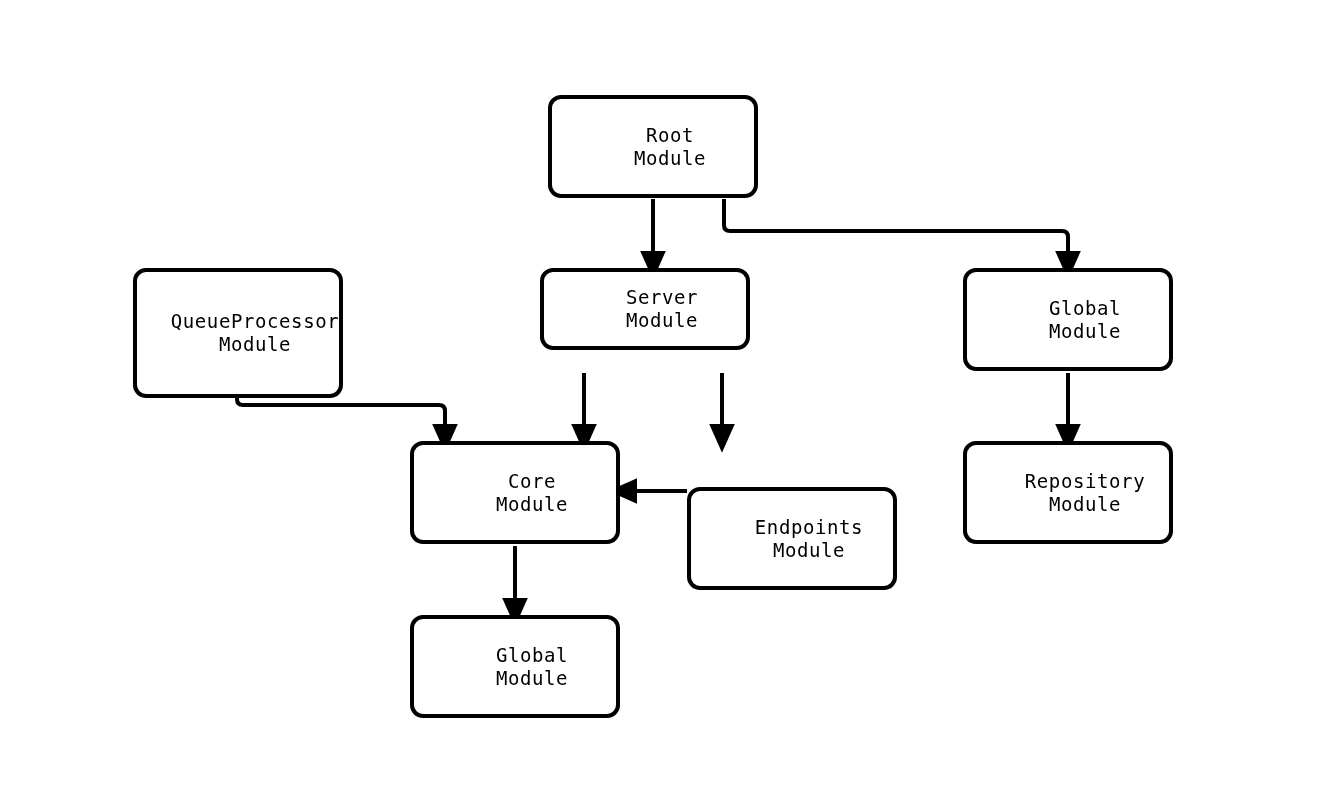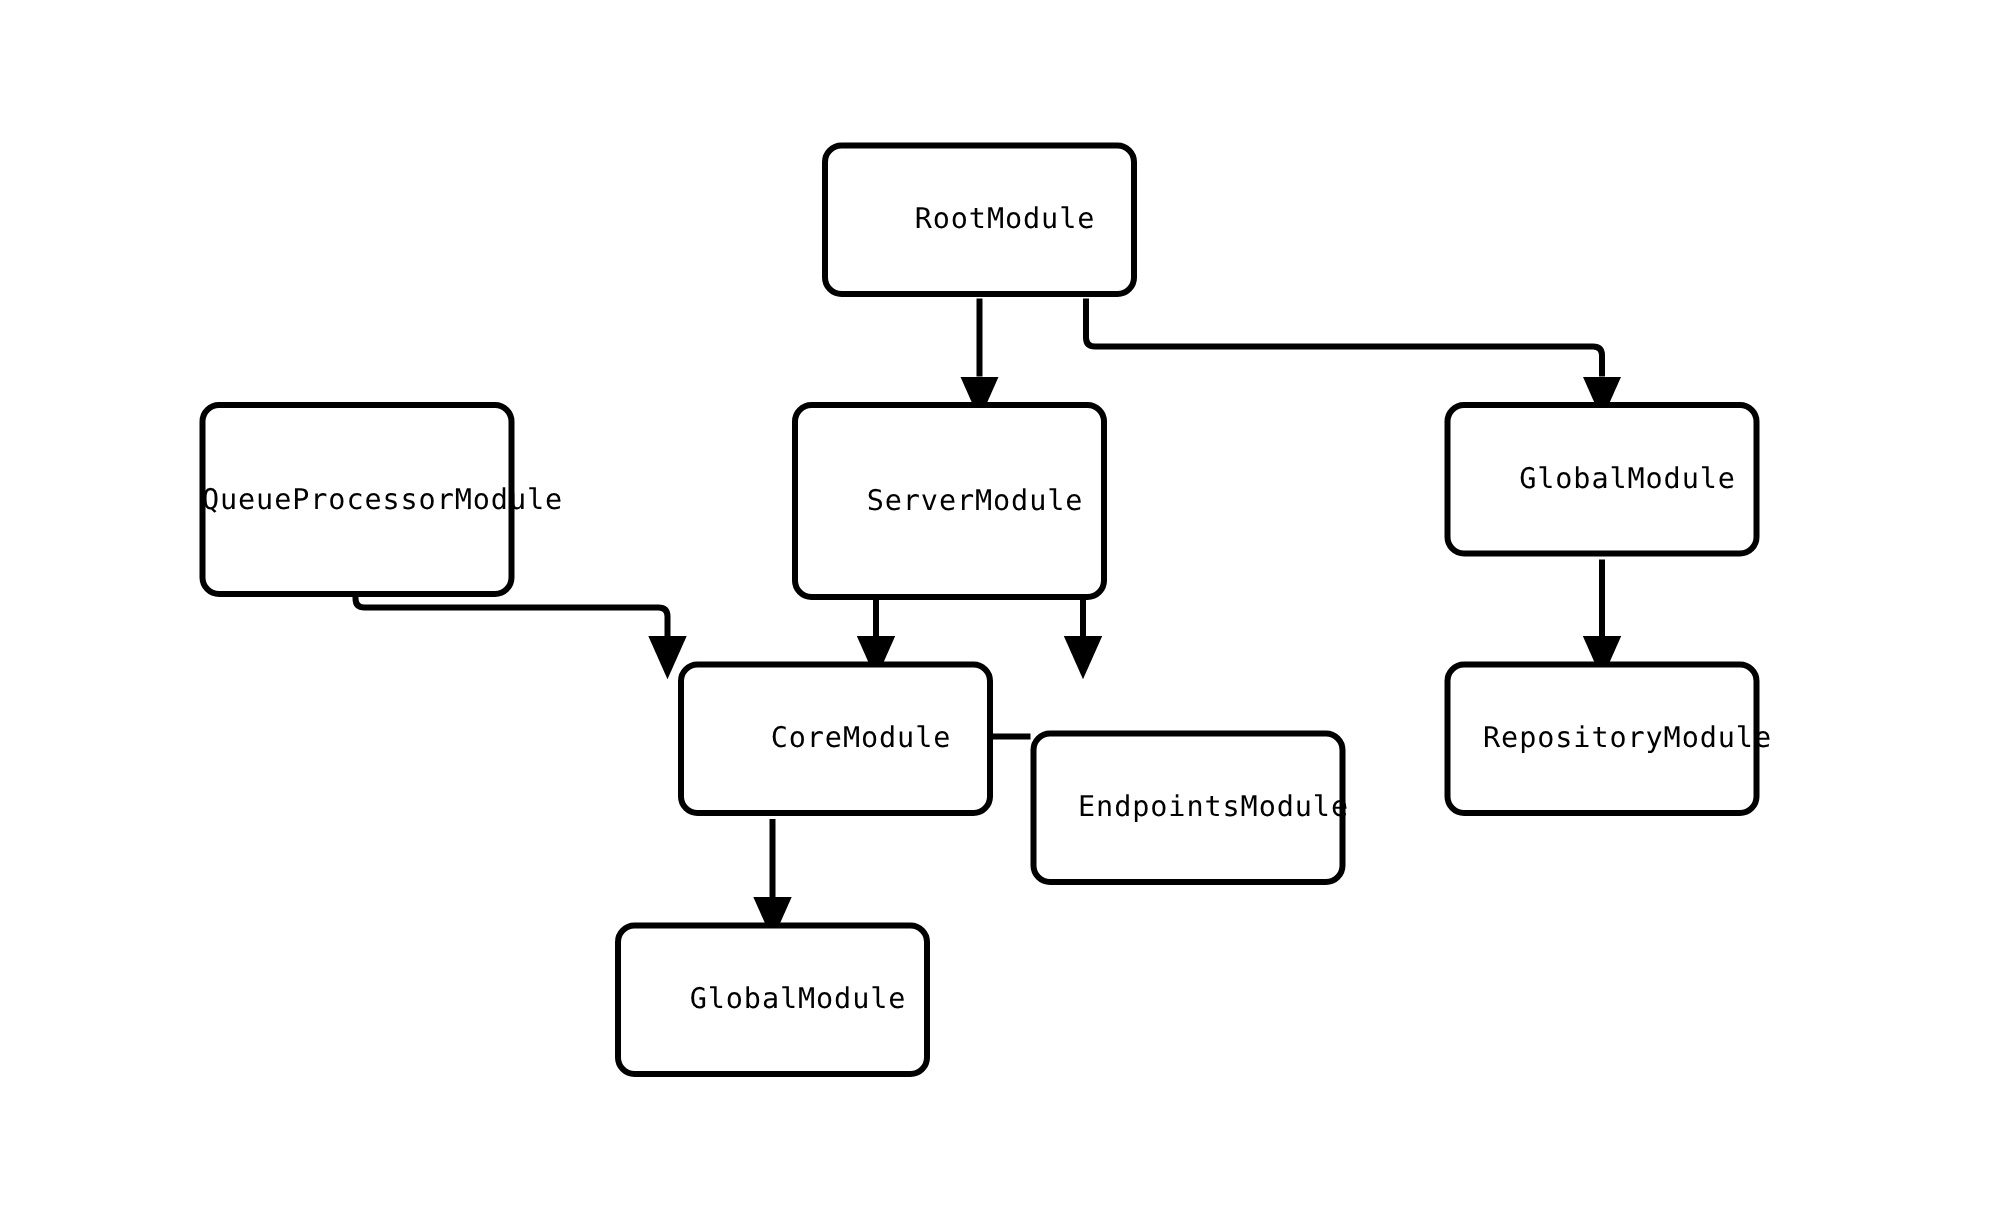--- a/index.html
+++ b/index.html
@@ -27,21 +27,21 @@
     width: 1337px;
     height: 809px;
   }
   .node {
     position: absolute;
     box-sizing: border-box;
     background: #ffffff;
     border: 4px solid #000000;
     border-radius: 13px;
     display: flex;
-    flex-direction: row;
+    flex-direction: column;
     align-items: center;
     justify-content: center;
     z-index: 2;
     padding-left: 34px;
   }
   .node-line {
     font-family: "DejaVu Sans Mono", "Liberation Mono", monospace;
     font-size: 19px;
     line-height: 23px;
     letter-spacing: 0.6px;
@@ -98,31 +98,31 @@
   <div class="node" style="left:548px; top:95px; width:210px; height:103px;">
     <div class="node-line">Root</div>
     <div class="node-line">Module</div>
   </div>
 
   <div class="node" style="left:133px; top:268px; width:210px; height:130px;">
     <div class="node-line">QueueProcessor</div>
     <div class="node-line">Module</div>
   </div>
 
-  <div class="node" style="left:528px; top:268px; width:210px; height:132px;">
+  <div class="node" style="left:540px; top:268px; width:210px; height:82px;">
     <div class="node-line">Server</div>
     <div class="node-line">Module</div>
   </div>
 
   <div class="node" style="left:963px; top:268px; width:210px; height:103px;align-items:center;">
     <div class="node-line">Global</div>
     <div class="node-line">Module</div>
   </div>
 
-  <div class="node" style="left:410px; top:441px; width:210px; height:103px;margin-left:42px;">
+  <div class="node" style="left:410px; top:441px; width:210px; height:103px;">
     <div class="node-line">Core</div>
     <div class="node-line">Module</div>
   </div>
 
   <div class="node" style="left:687px; top:441px; width:210px; height:103px;margin-top:46px;">
     <div class="node-line">Endpoints</div>
     <div class="node-line">Module</div>
   </div>
 
   <div class="node" style="left:963px; top:441px; width:210px; height:103px;">

